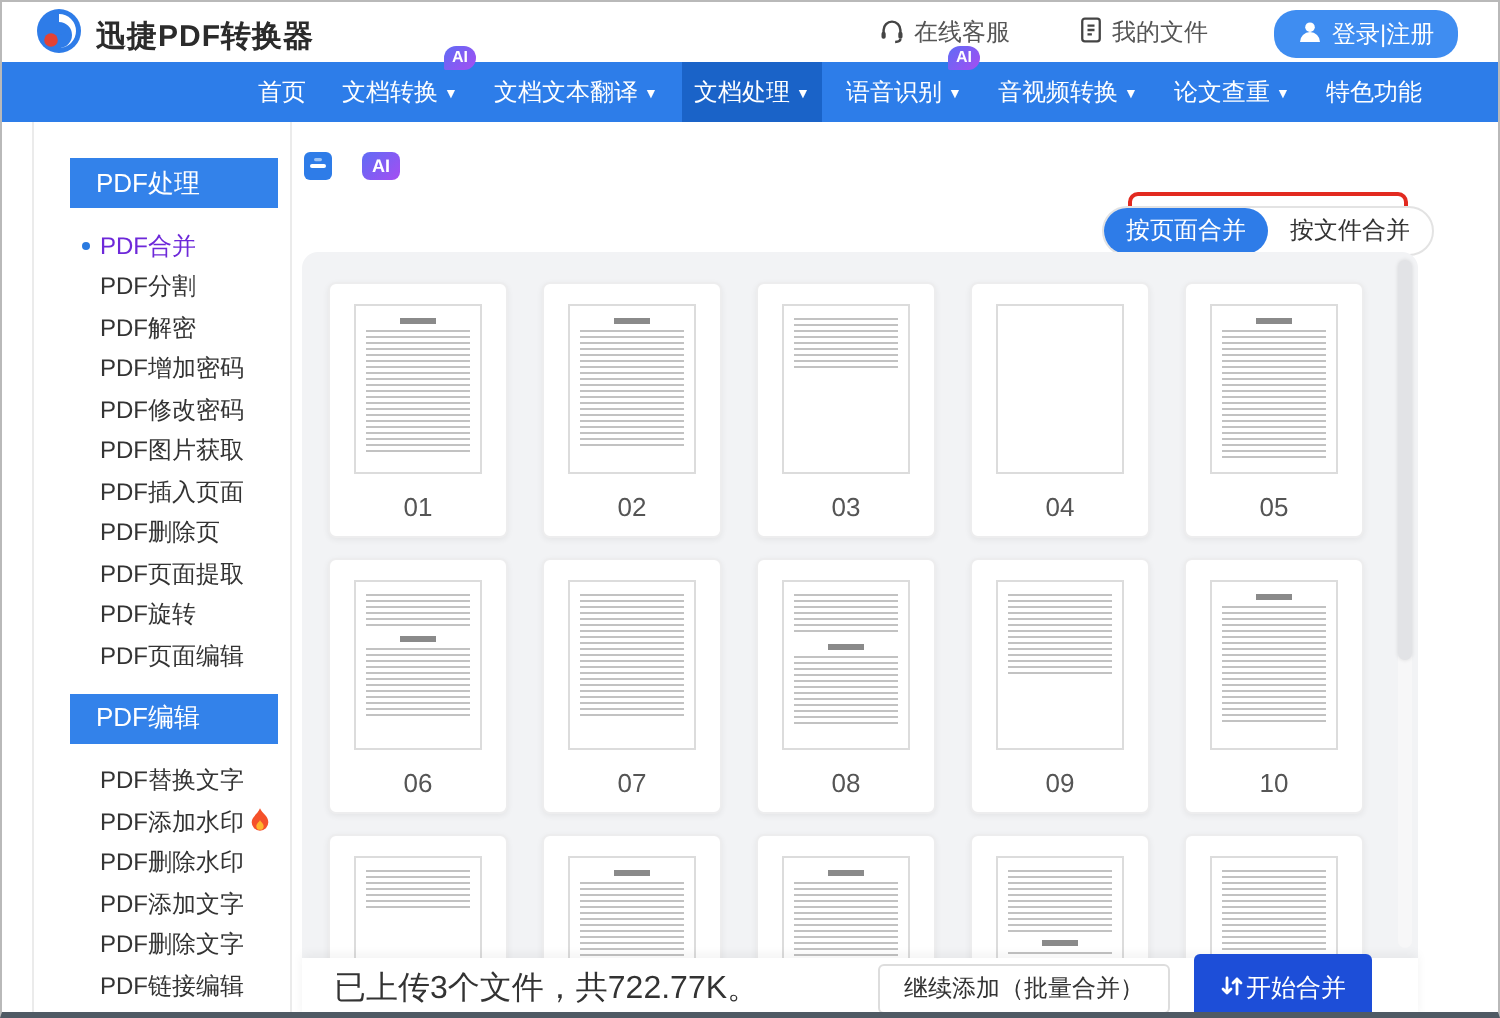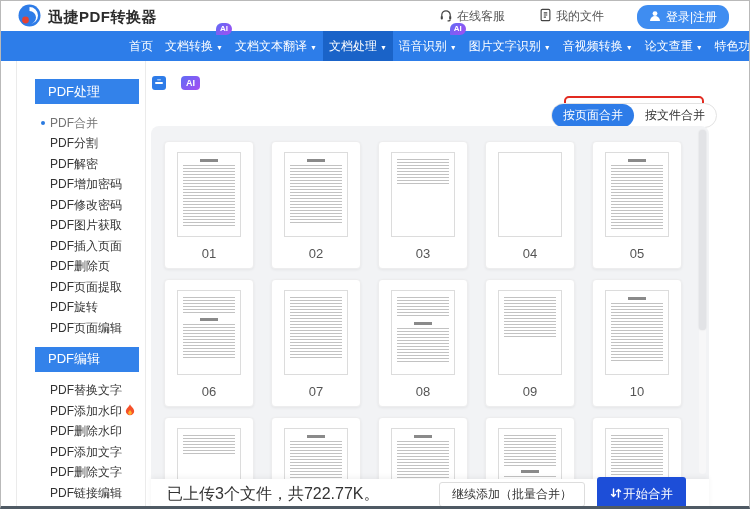--- a/index.html
+++ b/index.html
@@ -29,21 +29,21 @@
     padding:1px 4px; border-radius:7px 7px 7px 1px; line-height:1.2; }
   .nav-badge.ai { background:linear-gradient(135deg,#5f6cf5,#a54df2); }
   
   .sidebar { position:absolute; left:15px; top:60px; width:130px; bottom:0; background:#fff;
     border-left:1px solid #ebebeb; border-right:1px solid #ebebeb; padding-top:18px; }
   .side-header { margin-left:18px; width:104px; height:25px; background:#3382ea; color:#fff;
     font-size:13px; display:flex; align-items:center; padding-left:13px; cursor:pointer; }
   .side-list { margin:9px 0 8px; }
   .side-item { position:relative; height:20.5px; display:flex; align-items:center; gap:3px;
     font-size:12px; color:#333; padding-left:33px; cursor:pointer; white-space:nowrap; }
-  .side-item.active { color:#737373; }
+  .side-item.active { color:#6d28d9; }
   .side-item.active::before { content:""; position:absolute; left:24px; width:4px; height:4px;
     border-radius:50%; background:#2a7ae0; }
   
   .title-row { position:absolute; left:150px; top:74px; display:flex; align-items:center; }
   .doc-icon { margin-right:6px; display:flex; }
   .title-redbox { border:2px solid #e22a20; border-radius:2px; padding:2px 6px; }
   .page-title { font-size:15px; font-weight:bold; color:#2e7ce4; white-space:nowrap; }
   .ai-badge-lg { margin-left:8px; background:linear-gradient(135deg,#5f6cf5,#a54df2); color:#fff;
     font-size:9px; font-weight:bold; padding:2px 5px; border-radius:4px; }
   .mode-redbox { position:absolute; left:563px; top:95px; width:140px; height:38px;
@@ -138,24 +138,20 @@
       <div class="nav-item active">
         <span>文档处理</span>
         <span class="caret">▼</span>
       </div>
       <div class="nav-item">
         <span>语音识别</span>
         <span class="caret">▼</span>
         <span class="nav-badge ai">AI</span>
       </div>
       <div class="nav-item">
-        <span>图片文字识别</span>
-        <span class="caret">▼</span>
-      </div>
-      <div class="nav-item">
         <span>音视频转换</span>
         <span class="caret">▼</span>
       </div>
       <div class="nav-item">
         <span>论文查重</span>
         <span class="caret">▼</span>
       </div>
       <div class="nav-item">
         <span>特色功能</span>
       </div>

